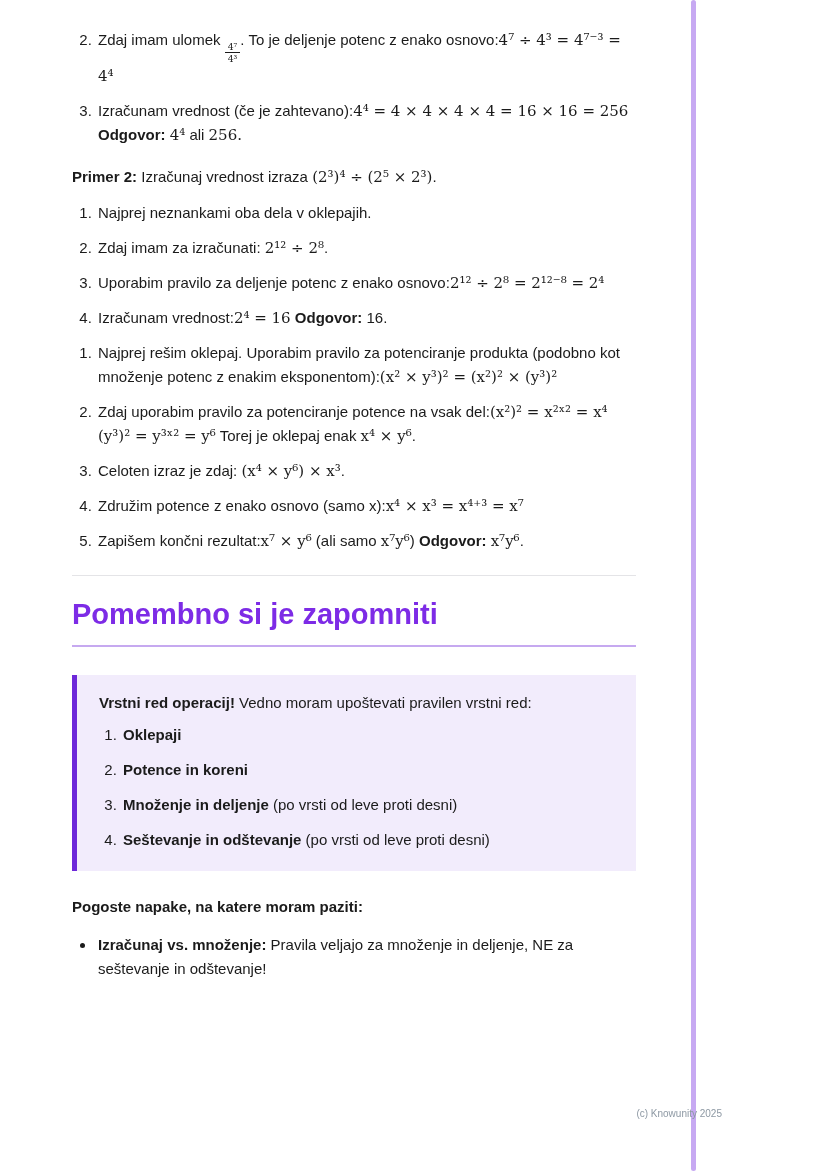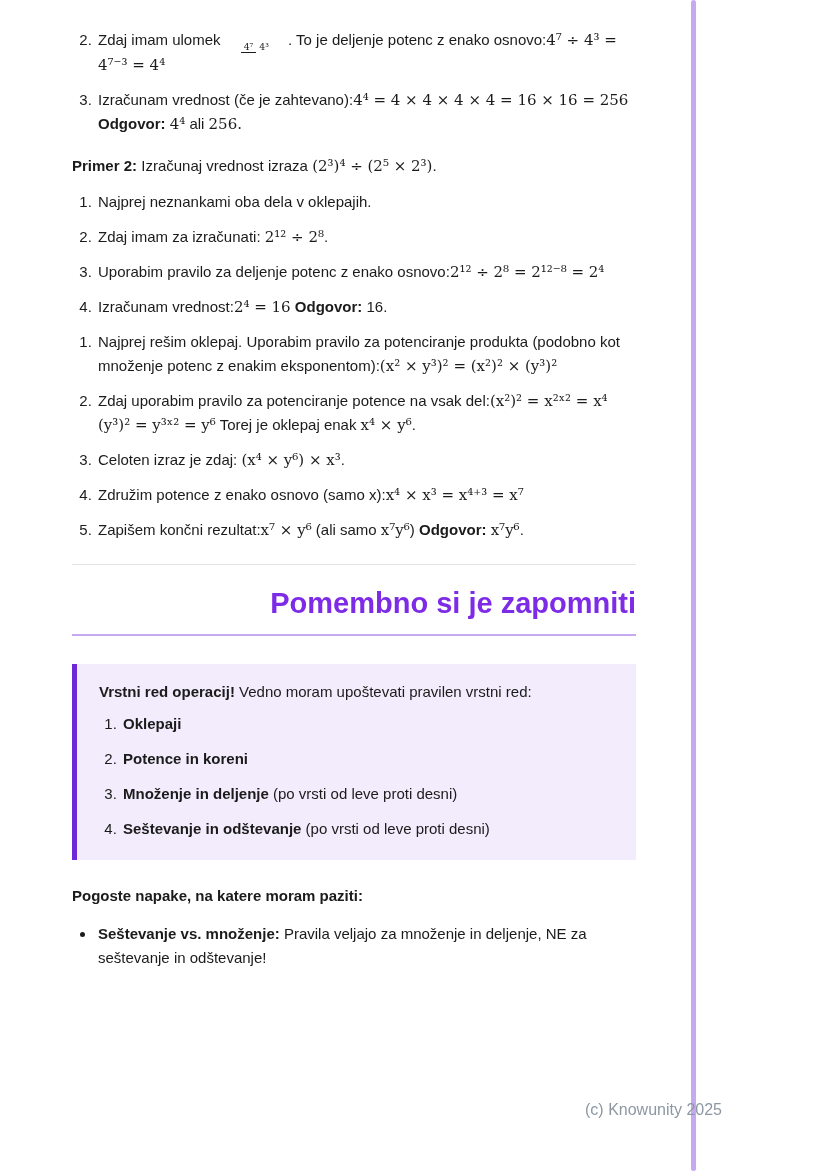--- a/index.html
+++ b/index.html
@@ -23,53 +23,52 @@
     line-height: 1.6;
   }
   ol.num-list { list-style: decimal; padding-left: 24px; margin: 0; }
   ol.num-list > li { margin-bottom: 11px; padding-left: 2px; }
   ul.bullet-list { list-style: disc; padding-left: 24px; margin: 8px 0 2px 0; }
   ul.bullet-list > li { margin-bottom: 11px; padding-left: 2px; }
   p.para { margin: 18px 0 12px 0; }
   b { font-weight: 700; }
   .math { font-family: "DejaVu Serif", serif; }
   .frac {
-    display: inline-flex; flex-direction: row; text-align: center;
+    display: inline-flex; flex-direction: column; text-align: center;
     vertical-align: -0.55em; font-family: "DejaVu Serif", serif;
-    font-size: 0.62em; line-height: 1.2; margin: 0 16px;
+    font-size: 0.62em; line-height: 1.2; margin: 0 0;
   }
   .frac .fnum { border-bottom: 1px solid #1b1b1b; padding: 0 3px; }
   .frac .fden { padding: 0 3px; }
   hr.divider { border: none; border-top: 1px solid #e4e4e7; margin: 22px 0; }
   h1.section-title {
     color: #7d2be6;
     font-size: 29px;
     font-weight: 700;
     line-height: 1.15;
     padding-bottom: 13px;
     border-bottom: 2px solid #c6a9f0;
     margin: 0;
-    text-align: right;
   }
   .callout {
     margin-top: 28px;
     background: #f2ecfc;
     border-left: 5px solid #6d28d9;
     padding: 16px 4px 8px 22px;
   }
   .callout ol { list-style: decimal; padding-left: 22px; margin-top: 8px; }
   .callout ol > li { margin-bottom: 11px; padding-left: 2px; }
   p.mistakes-title { margin: 24px 0 12px 0; font-weight: 700; }
   ul.mistakes-list { list-style: disc; padding-left: 24px; margin: 14px 0 0 0; }
   ul.mistakes-list > li { margin-bottom: 10px; padding-left: 2px; }
   .watermark {
     position: absolute;
     right: 46px;
     bottom: 52px;
-    font-size: 16px;
+    font-size: 10px;
     color: #8d98a3;
     z-index: 2;
   }
   .scroll-indicator {
     position: absolute;
     top: 0;
     right: 72px;
     width: 5px;
     height: 100%;
     background: #c7a9f2;
@@ -121,21 +120,21 @@
         <li><b>Oklepaji</b></li>
         <li><b>Potence in koreni</b></li>
         <li><b>Množenje in deljenje</b><span> (po vrsti od leve proti desni)</span></li>
         <li><b>Seštevanje in odštevanje</b><span> (po vrsti od leve proti desni)</span></li>
       </ol>
     </div>
 
     <p class="mistakes-title"><b>Pogoste napake, na katere moram paziti:</b></p>
 
     <ul class="mistakes-list">
-      <li><b>Seštevanje vs. množenje:</b><span> Pravila veljajo za množenje in deljenje, NE za seštevanje in odštevanje!</span></li>
+      <li><b>Izračunaj vs. množenje:</b><span> Pravila veljajo za množenje in deljenje, NE za seštevanje in odštevanje!</span></li>
     </ul>
 
   </div>
 
   <div class="scroll-indicator"></div>
 
   <div class="watermark">(c) Knowunity 2025</div>
 </div>
 
 </body></html>

